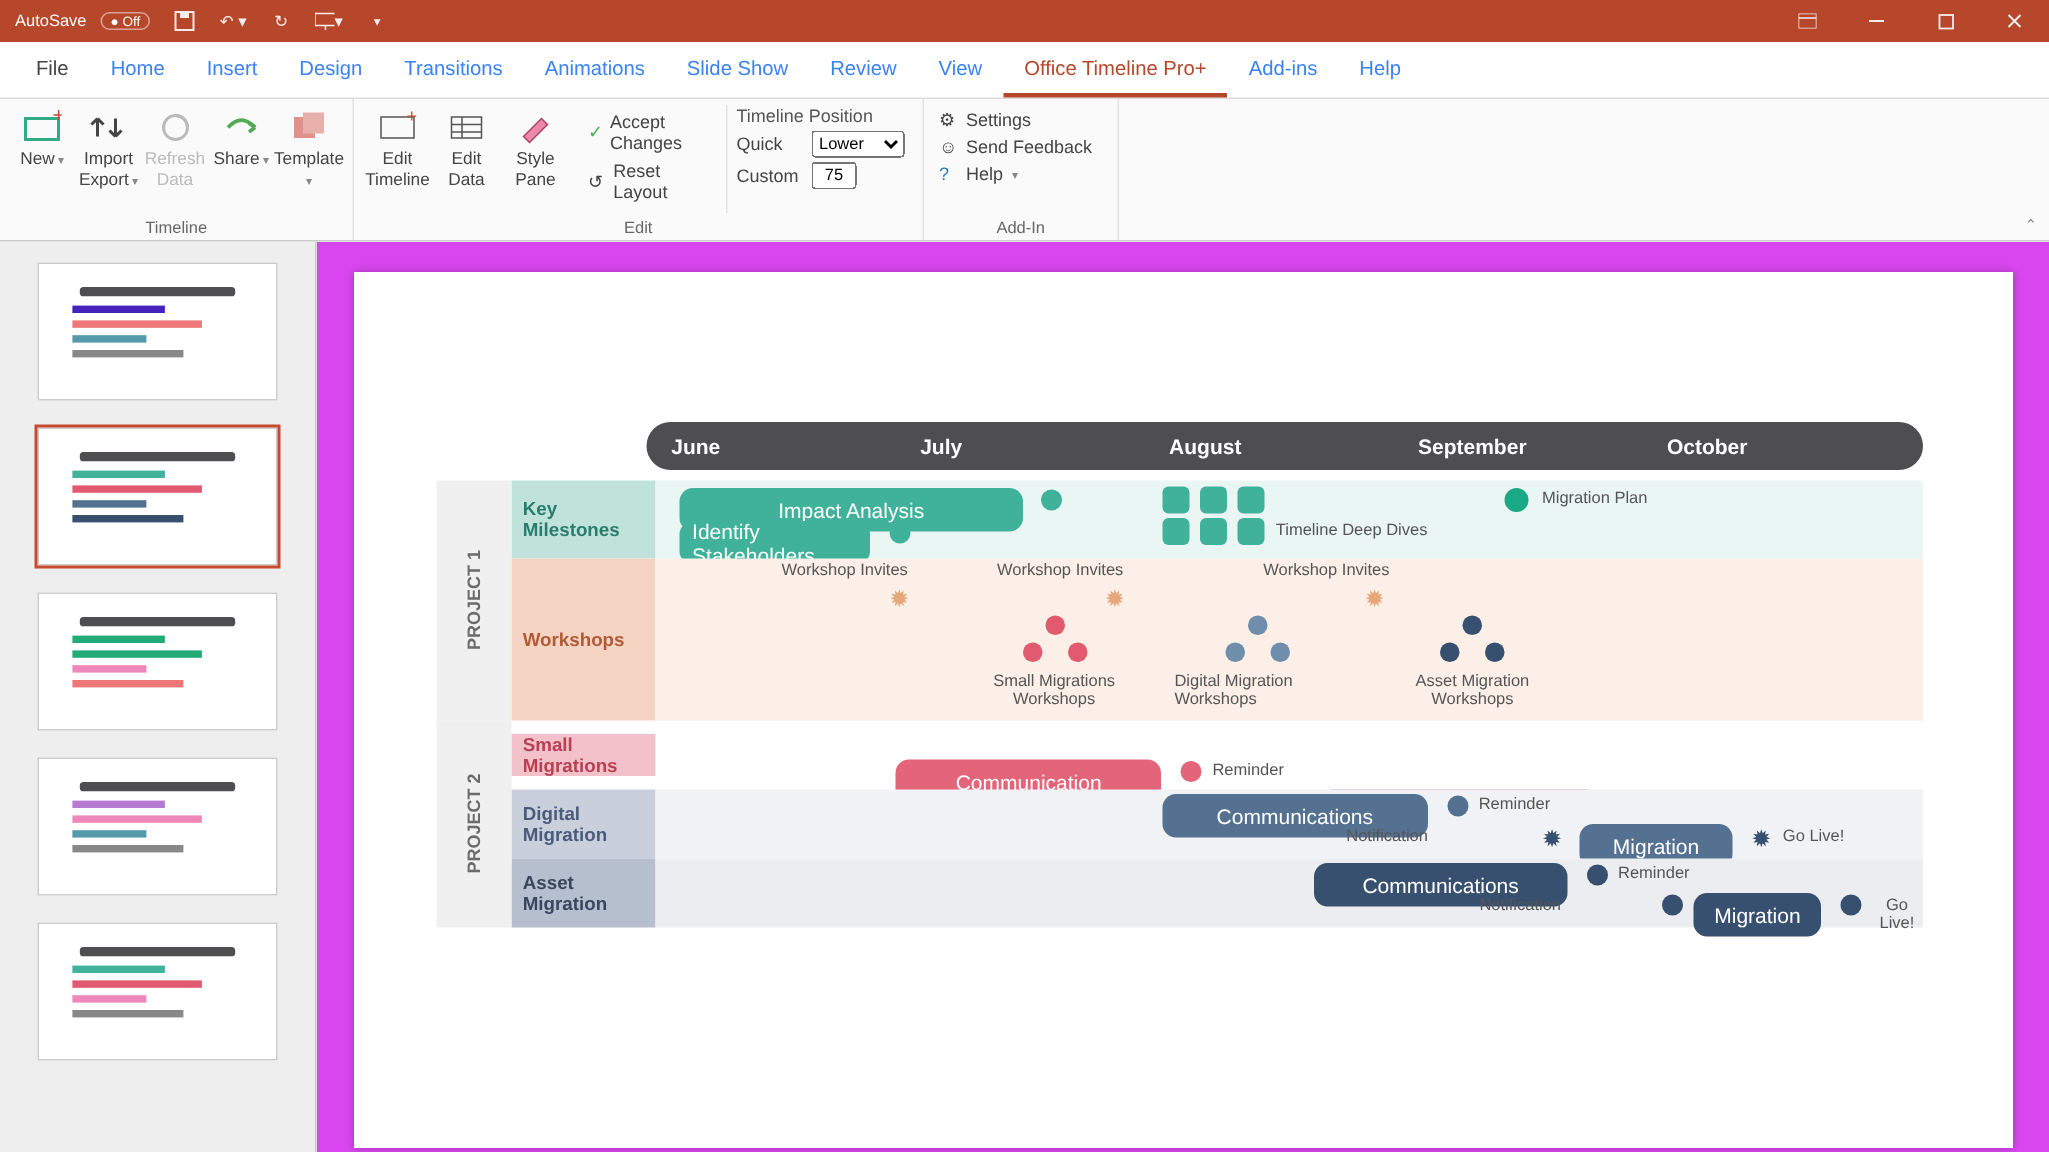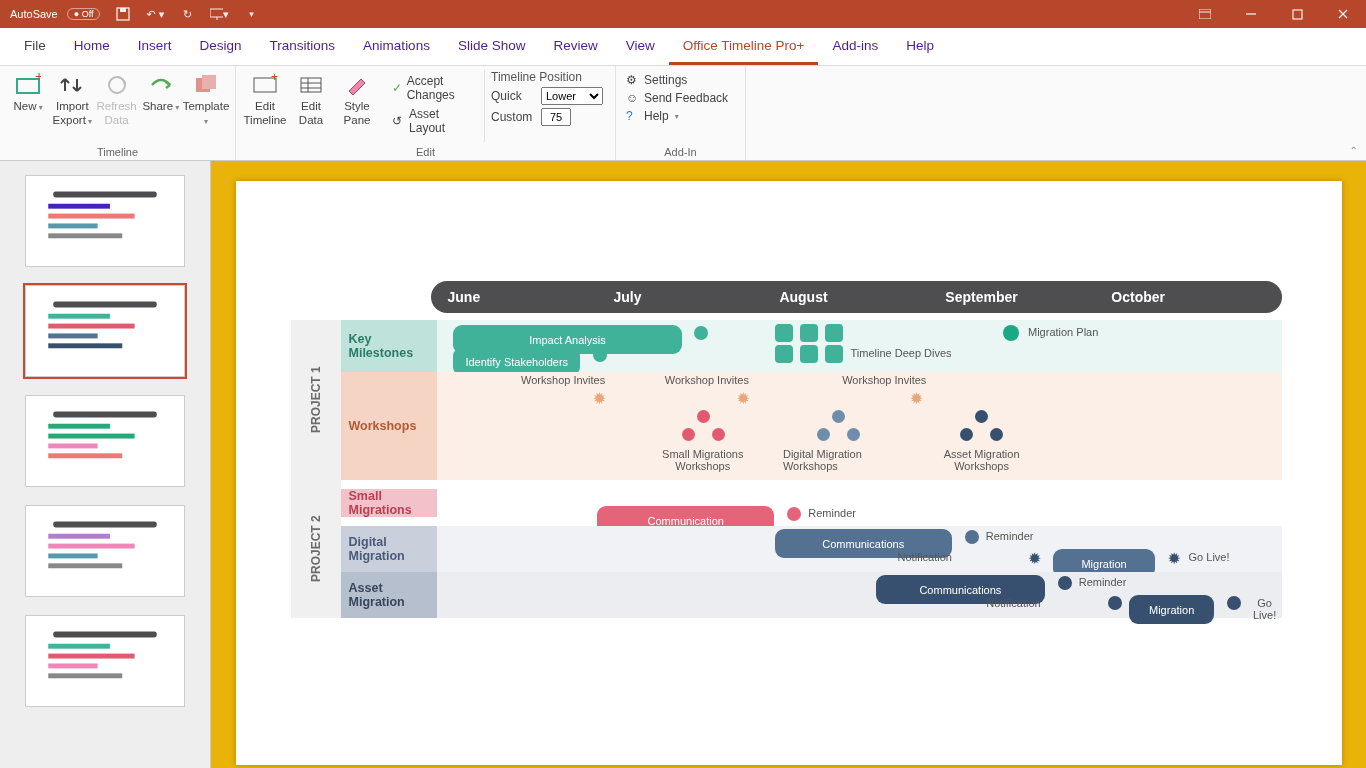--- a/index.html
+++ b/index.html
@@ -10,21 +10,21 @@
 .title-bar .left { display: flex; align-items: center; gap: 6px; padding-left: 10px; }
 .title-bar .autosave { font-size: 11px; color: #fff; }
 .title-bar .autosave-pill { border: 1px solid rgba(255,255,255,0.5); border-radius: 8px; padding: 0 6px; font-size: 9px; margin-left: 3px; position: relative; }
 .title-bar .qat-icon { width: 18px; height: 18px; display:flex; align-items:center; justify-content:center; color:#fff; opacity:0.9; margin-left:8px; cursor:pointer;}
 .title-bar .spacer { flex: 1; }
 .title-bar .win-btn { width: 46px; height: 28px; display:flex; align-items:center; justify-content:center; color:#fff; cursor:pointer;}
 .title-bar .win-btn svg { opacity: 0.9; }
 
 
 .menu-row { height: 38px; background: #fff; border-bottom: 1px solid #ddd; display: flex; align-items: stretch; padding-left: 10px;}
-.menu-row .tab { padding: 0 14px; display:flex; align-items:center; font-size: 13.5px; color:#4c1d95; cursor:pointer; border-bottom: 3px solid transparent;}
+.menu-row .tab { padding: 0 14px; display:flex; align-items:center; font-size: 13.5px; color:#3b82f6; cursor:pointer; border-bottom: 3px solid transparent;}
 .menu-row .tab.active { color: #b7472a; border-bottom: 3px solid #b7472a; font-weight: 400;}
 .menu-row .tab.file { color:#444; }
 
 
 .ribbon { height: 95px; background: #fafafa; border-bottom: 1px solid #ccc; display:flex; position:relative;}
 .ribbon-group { border-right: 1px solid #e2e2e2; display:flex; flex-direction:column; padding: 4px 6px 2px 6px; position:relative;}
 .ribbon-group .row { display:flex; align-items:flex-start; }
 .ribbon-group .label { text-align:center; font-size: 11px; color:#666; position:absolute; bottom:2px; left:0; right:0;}
 .big-btn { width: 46px; display:flex; flex-direction:column; align-items:center; justify-content:flex-start; padding: 2px 2px; cursor:pointer; font-size:11.5px; color:#444; text-align:center; line-height:1.2;}
 .big-btn .icon { width:28px; height:26px; margin-bottom:2px; display:flex; align-items:center; justify-content:center;}
@@ -38,41 +38,41 @@
 .tp-col input { width:30px; text-align:center;}
 .tp-col .tprow { display:flex; align-items:center; gap:6px;}
 
 
 .workspace { display:flex; height: calc(768px - 28px - 38px - 95px); }
 .thumb-pane { width: 210px; background: #eeeeee; overflow-y:auto; padding: 14px 0;}
 .thumb { width: 160px; height: 92px; background:#fff; margin: 0 auto 18px auto; border:1px solid #ccc; position:relative; padding:8px; cursor:pointer;}
 .thumb.active { outline: 2px solid #c74b2e; outline-offset: 0;}
 .thumb svg { width:100%; height:100%; }
 
-.slide-area { flex:1; background: #eab308; padding: 20px 20px; overflow:auto; border-left:1px solid #c9c9c9;}
+.slide-area { flex:1; background: #d946ef; padding: 20px 20px; overflow:auto; border-left:1px solid #c9c9c9;}
 .slide { width:1106px; height:584px; background:#fff; box-shadow:0 0 6px rgba(0,0,0,0.25); margin:0 auto; position:relative; padding: 100px 50px 30px 50px;}
 
 
 .chart { position:absolute; left: 55px; top: 100px; right: 60px;}
 .month-bar { position:relative; height:32px; background:#4e4e51; border-radius:16px; margin-left:140px; display:flex; align-items:center;}
 .month { position:absolute; color:#fff; font-weight:600; font-size:14px;}
 .swimlanes { margin-top: 7px; border: none;}
 .lane-row { display:flex; }
 .vspacer { width:50px; background:#f0f0f0; writing-mode: vertical-rl; transform: rotate(180deg); text-align:center; font-weight:700; color:#6b6b6b; font-size:12px; display:flex; align-items:center; justify-content:center;}
 .lane-label { width:96px; display:flex; align-items:center; padding-left:8px; font-weight:700; font-size:12.5px; line-height:1.15;}
 .lane-body { flex:1; position:relative;}
 .lane { display:flex; }
 
 .l-km .lane-label{ background:#bfe3da; color:#2b7d6b;} .l-km .lane-body{ background:#eaf6f3;}
 .l-ws .lane-label{ background:#f6d4c3; color:#b15a37;} .l-ws .lane-body{ background:#fcefe7;}
 .l-sm .lane-label{ background:#f2c1c9; color:#b94054;} .l-sm .lane-body{ background:#fbeef0;}
 .l-dm .lane-label{ background:#c9cfdb; color:#4a5c7b;} .l-dm .lane-body{ background:#f0f2f5;}
 .l-am .lane-label{ background:#b6bfcd; color:#39465d;} .l-am .lane-body{ background:#ebedf1;}
 
-.bar { position:absolute; height:29px; border-radius:9px; color:#fff; font-size:11px; display:flex; align-items:center; justify-content:center; padding:0 8px;}
+.bar { position:absolute; height:29px; border-radius:9px; color:#fff; font-size:14px; display:flex; align-items:center; justify-content:center; padding:0 8px;}
 .dot { position:absolute; width:14px; height:14px; border-radius:50%;}
 .sq  { position:absolute; width:18px; height:18px; border-radius:4px;}
 .tri-dots { position:absolute; width:44px; height:34px;}
 .tri-dots .d { position:absolute; width:13px; height:13px; border-radius:50%;}
 .tri-dots .d1{ left:15px; top:0;} .tri-dots .d2{ left:0; top:18px;} .tri-dots .d3{ left:30px; top:18px;}
 .cap { position:absolute; font-size:11px; color:#555; text-align:center; line-height:1.1;}
 .gear { position:absolute; width:14px; height:14px;}
 
 
 .ribbon-collapse { position:absolute; right:8px; bottom:4px; font-size:10px; color:#888; cursor:pointer;}
@@ -228,21 +228,21 @@
             <div>Pane</div>
           </div>
         </div>
       <div style="display:flex; flex-direction:column; gap:3px; padding:3px 6px 0 8px; border-right:1px solid #e2e2e2; height:72px;">
         <div class="mini-row">
             <span class="micon" style="color:#4caf50;">✓</span>
             <span>Accept Changes</span>
           </div>
         <div class="mini-row">
             <span class="micon">↺</span>
-            <span>Asset Layout</span>
+            <span>Reset Layout</span>
           </div>
       </div>
       <div class="tp-col">
         <div style="color:#555;">Timeline Position</div>
         <div class="tprow">
             <span style="width:44px;">Quick</span>
           <select style="width:62px;"><option>Lower</option></select>
           </div>
         <div class="tprow">
             <span style="width:44px;">Custom</span>

